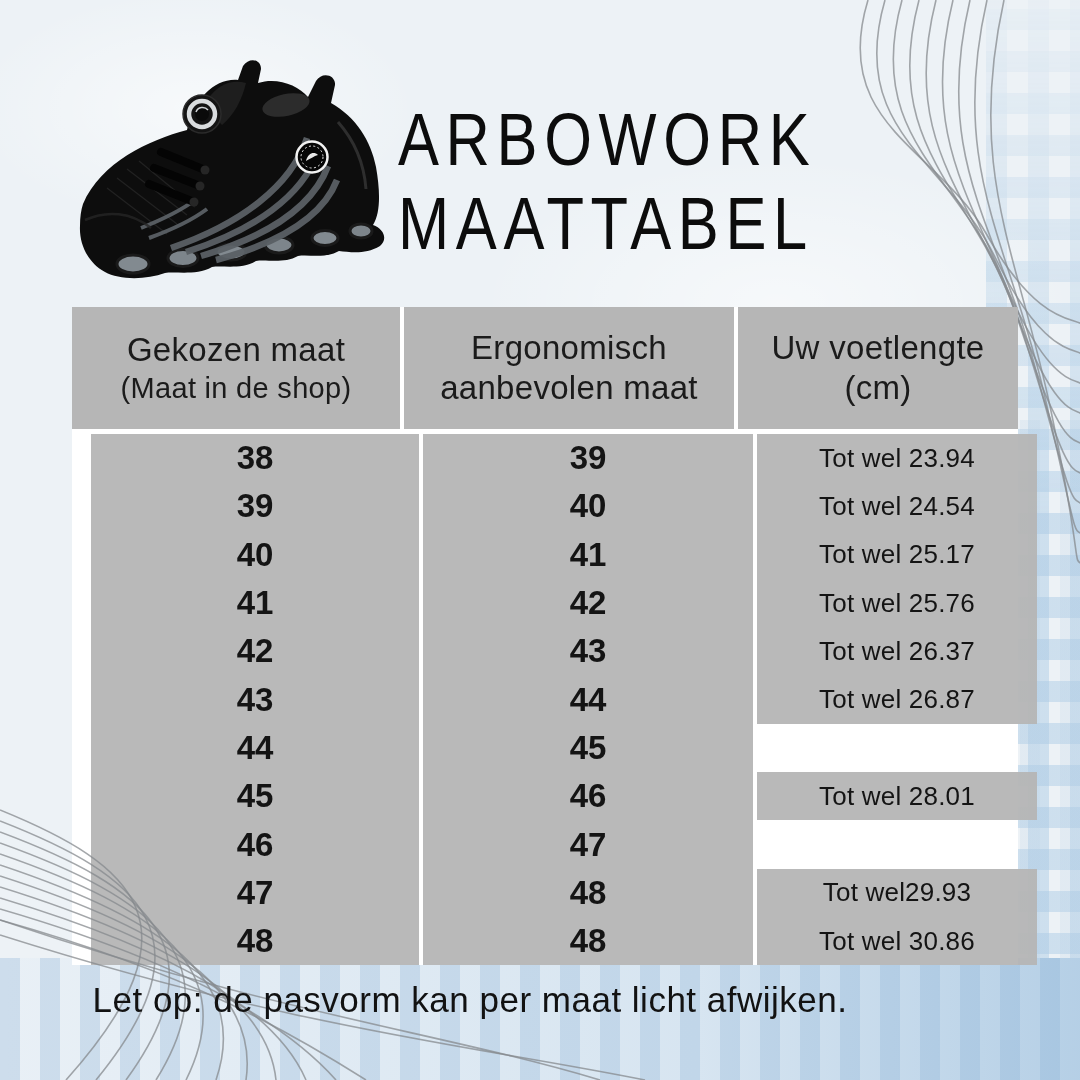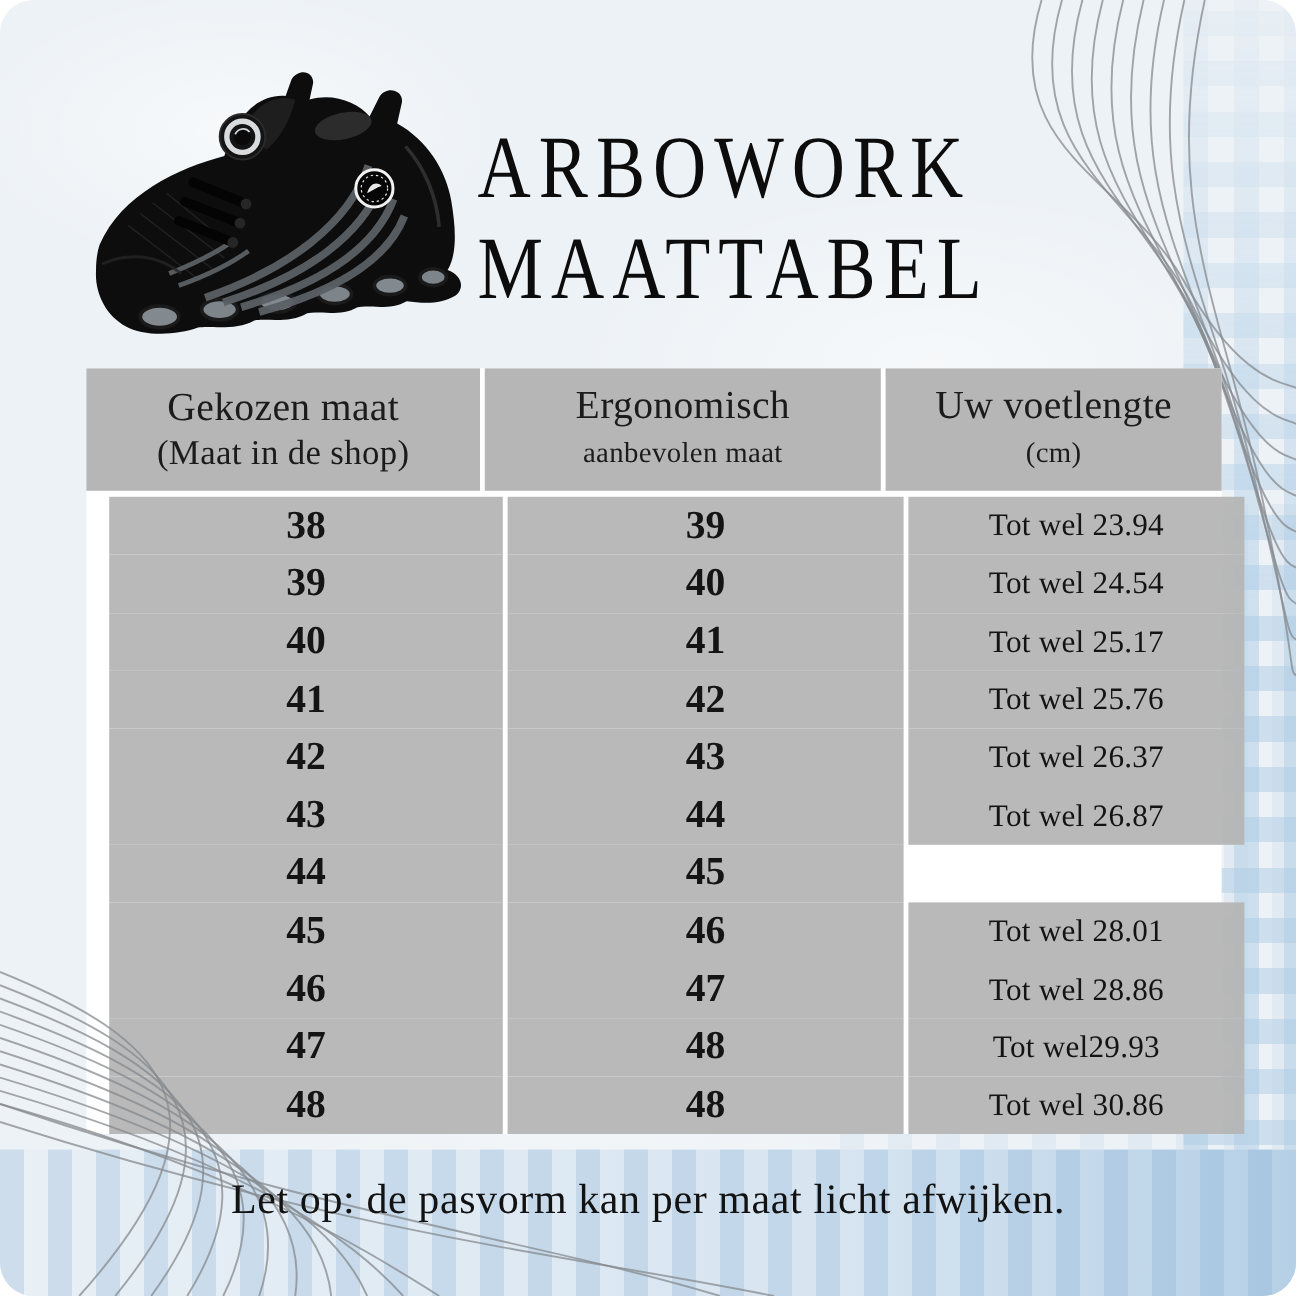--- a/index.html
+++ b/index.html
@@ -5,23 +5,22 @@
   html,body{margin:0;padding:0;}
   .canvas{
     position:relative;
     width:1080px;height:1080px;
     overflow:hidden;
     background-color:#edf2f6;
     background-image:
       radial-gradient(ellipse 320px 170px at 18% 10%, rgba(255,255,255,.55), transparent 70%),
       radial-gradient(ellipse 430px 210px at 72% 28%, rgba(255,255,255,.5), transparent 70%),
       radial-gradient(ellipse 520px 260px at 45% 82%, rgba(255,255,255,.35), transparent 70%);
-    font-family:Liberation Serif, serif;
+    font-family:Liberation Sans, sans-serif;
     color:#161616;
-    border-radius:28px;
   }
 
   
   .checker-right{
     position:absolute; top:0; right:0; width:94px; height:1080px;
     background-image:
       repeating-linear-gradient(90deg, rgba(167,200,228,.45) 0 21px, rgba(255,255,255,0) 21px 42px),
       repeating-linear-gradient(0deg, rgba(167,200,228,.45) 0 21px, rgba(255,255,255,0) 21px 42px);
     -webkit-mask-image:linear-gradient(180deg, rgba(0,0,0,.15) 0, rgba(0,0,0,.6) 260px, #000 520px);
     mask-image:linear-gradient(180deg, rgba(0,0,0,.15) 0, rgba(0,0,0,.6) 260px, #000 520px);
@@ -57,39 +56,39 @@
 
   .size-table{
     position:absolute; left:72px; top:307px; width:946px; z-index:2;
     background:#ffffff;
   }
   .thead,.tr{
     display:grid; grid-template-columns:328px 330px 280px; column-gap:4px;
   }
   .th{
     background:rgba(180,180,180,.97);
-    height:102px;
+    height:122px;
     display:flex; flex-direction:column; justify-content:center; align-items:center;
     text-align:center; color:#1b1b1b;
   }
   .th .t1{font-size:33px; line-height:40px; letter-spacing:.3px;}
-  .th .t2{font-size:24px; line-height:40px; letter-spacing:.3px;}
+  .th .t2{font-size:33px; line-height:40px; letter-spacing:.3px;}
   .th.small-sub .t2{font-size:29px; line-height:36px;text-align:center;}
   .tbody{margin-top:5px;}
   .tr{height:48.3px;padding-left:19px;}
   .td{
     background:rgba(181,181,181,.95);
     display:flex; align-items:center; justify-content:center;
     color:#141414;
   }
   .td.c0,.td.c1{font-size:33px; font-weight:700;}
   .td.c2{font-size:26px; font-weight:400; letter-spacing:.2px;}
 
   .note{
-    position:absolute; left:0; top:978px; width:1080px; z-index:4;
+    position:absolute; left:0; top:978px; width:940px; z-index:4;
     text-align:center; font-size:35px; line-height:43px; letter-spacing:.5px; color:#121212;
   }
 </style>
 </head>
 <body>
 
 <div class="canvas">
 
   <div class="checker-right"></div>
   <div class="stripes-mid"></div>
@@ -242,21 +241,20 @@
           <div class="td c1">45</div>
         </div>
         <div class="tr">
           <div class="td c0">45</div>
           <div class="td c1">46</div>
           <div class="td c2">Tot wel 28.01</div>
         </div>
         <div class="tr">
           <div class="td c0">46</div>
           <div class="td c1">47</div>
-          <div class="td c2">Tot wel 28.86</div>
         </div>
         <div class="tr">
           <div class="td c0">47</div>
           <div class="td c1">48</div>
           <div class="td c2">Tot wel29.93</div>
         </div>
         <div class="tr">
           <div class="td c0">48</div>
           <div class="td c1">48</div>
           <div class="td c2">Tot wel 30.86</div>

